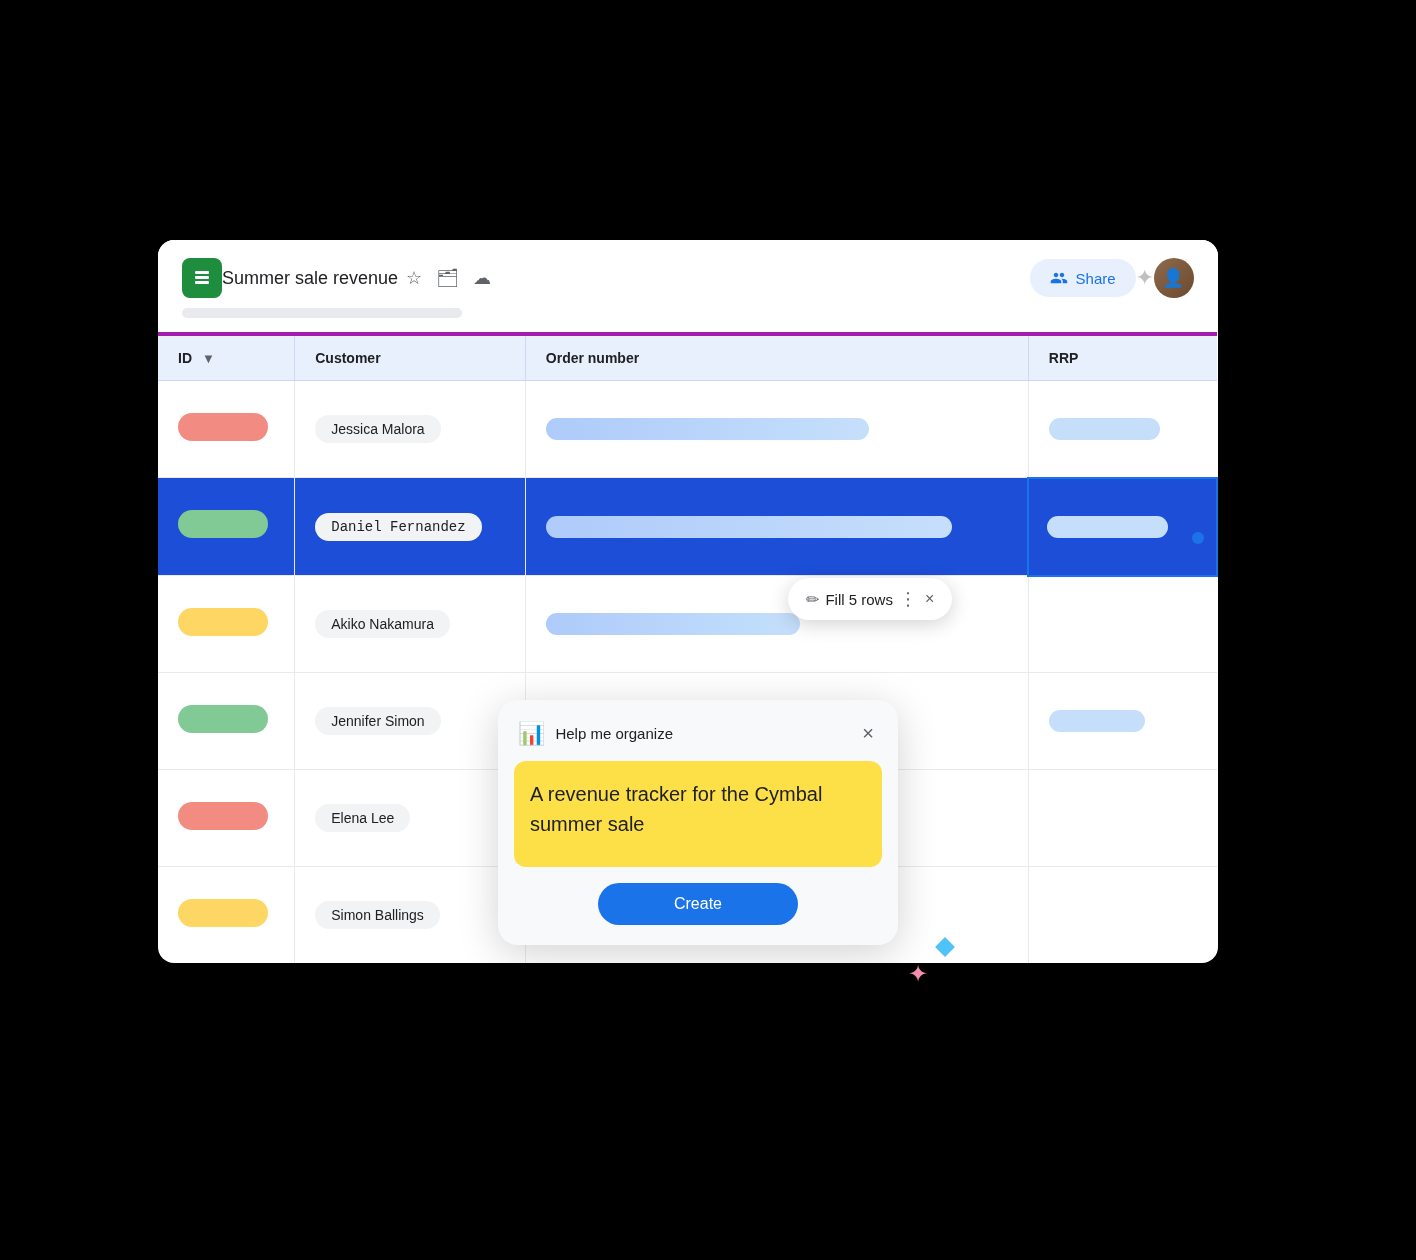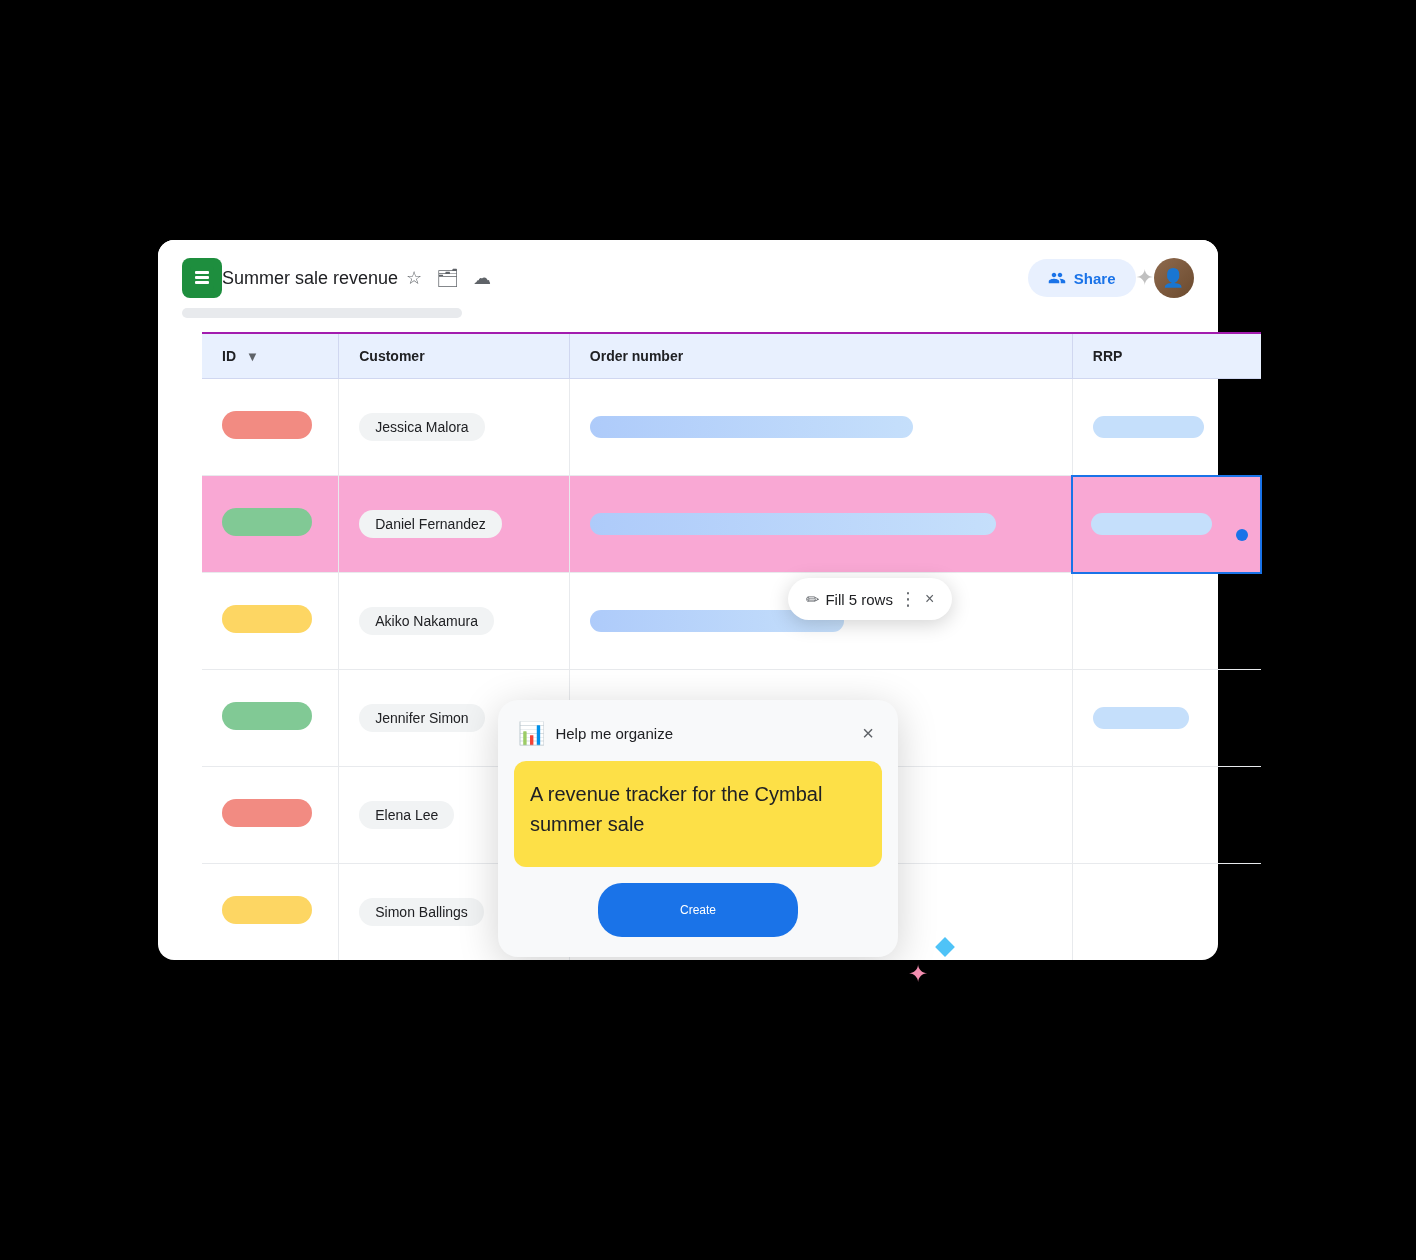--- a/index.html
+++ b/index.html
@@ -81,21 +81,21 @@
     .share-btn {
       display: flex;
       align-items: center;
       gap: 8px;
       background: #e8f0fe;
       border: none;
       border-radius: 24px;
       padding: 10px 20px;
       font-size: 15px;
       color: #1a73e8;
-      font-weight: 700;
+      font-weight: 400;
       cursor: pointer;
     }
 
     .ai-sparkle {
       font-size: 22px;
       color: #c0c0c0;
     }
 
     .avatar {
       width: 40px;
@@ -115,22 +115,21 @@
       background: #e8eaed;
       border-radius: 6px;
       margin: 0 24px 14px 24px;
       width: 280px;
     }
 
     
     .sheet-table {
       width: 100%;
       border-collapse: collapse;
-      border-top: 2px solid #a21caf;
-      margin-left: 44px;
+      border-top: 4px solid #a21caf;
     }
 
     .sheet-table th {
       background: #e8f0fe;
       text-align: left;
       padding: 14px 20px;
       font-size: 14px;
       font-weight: 600;
       color: #202124;
       border-bottom: 1px solid #d0d7f0;
@@ -305,22 +304,22 @@
       display: flex;
       justify-content: center;
       padding: 0 16px 20px 16px;
     }
 
     .create-btn {
       background: #1a73e8;
       color: #fff;
       border: none;
       border-radius: 24px;
-      padding: 20px 40px;
-      font-size: 12px;
+      padding: 12px 40px;
+      font-size: 16px;
       font-weight: 500;
       cursor: pointer;
       width: 100%;
       max-width: 200px;
     }
 
     
     .sparkle {
       position: absolute;
       pointer-events: none;
@@ -359,21 +358,22 @@
       color: #f48fb1;
     }
 
     .filter-icon {
       margin-left: 6px;
       color: #5f6368;
       font-size: 13px;
     }
 
     .row-selected td {
-      background: #f9a8d4;
+      background: #1d4ed8;
+      font-family: Liberation Mono, monospace;
     }
 
     .blue-dot {
       position: absolute;
       width: 12px;
       height: 12px;
       background: #1a73e8;
       border-radius: 50%;
       bottom: -6px;
       right: -6px;

